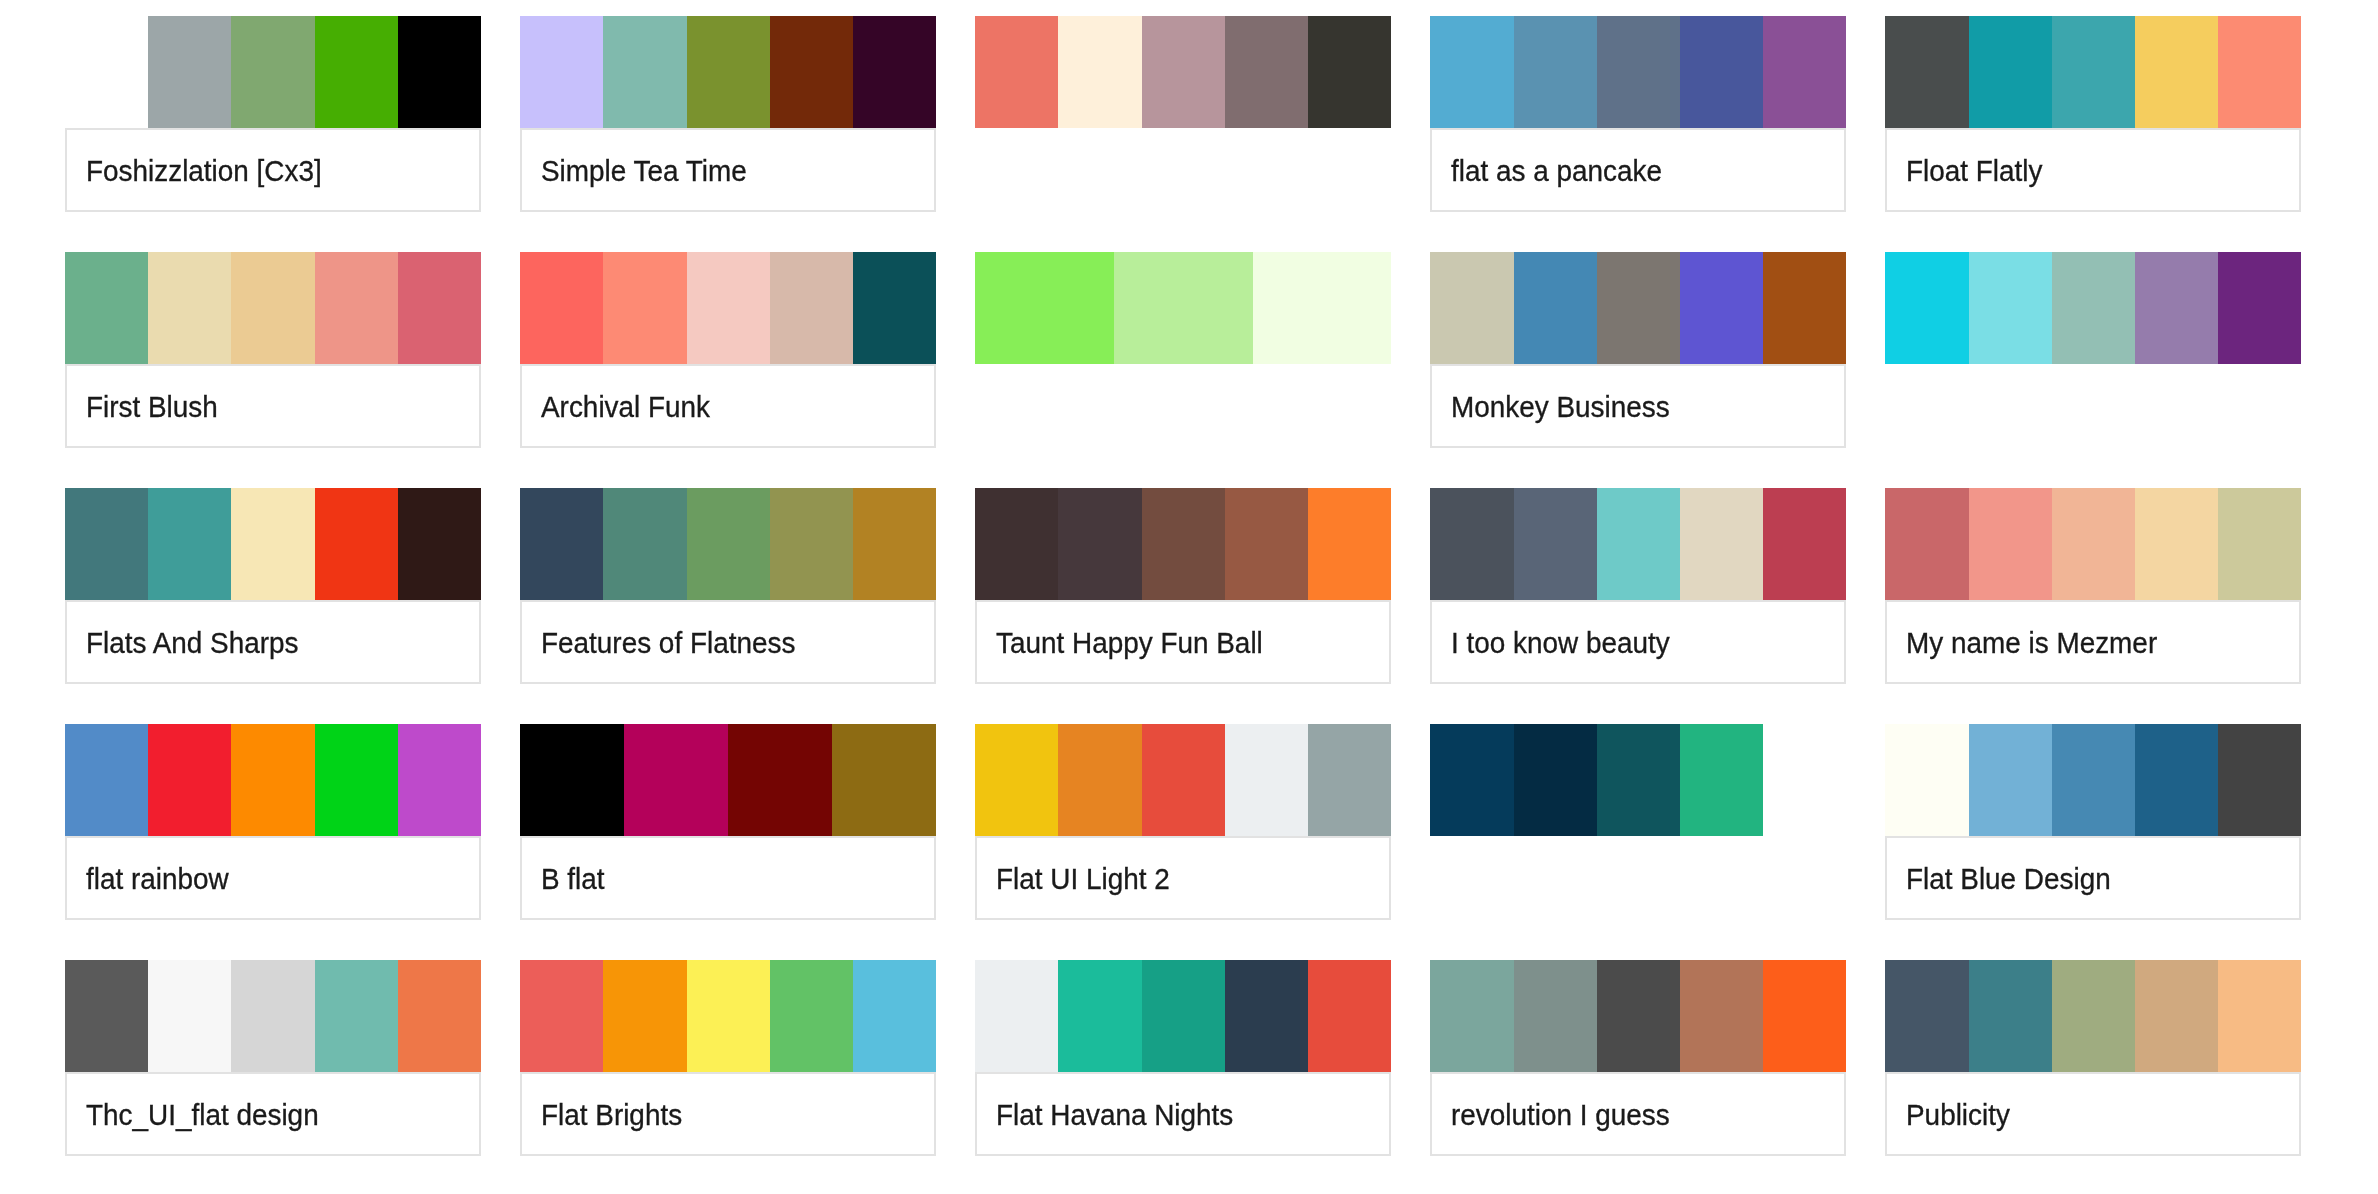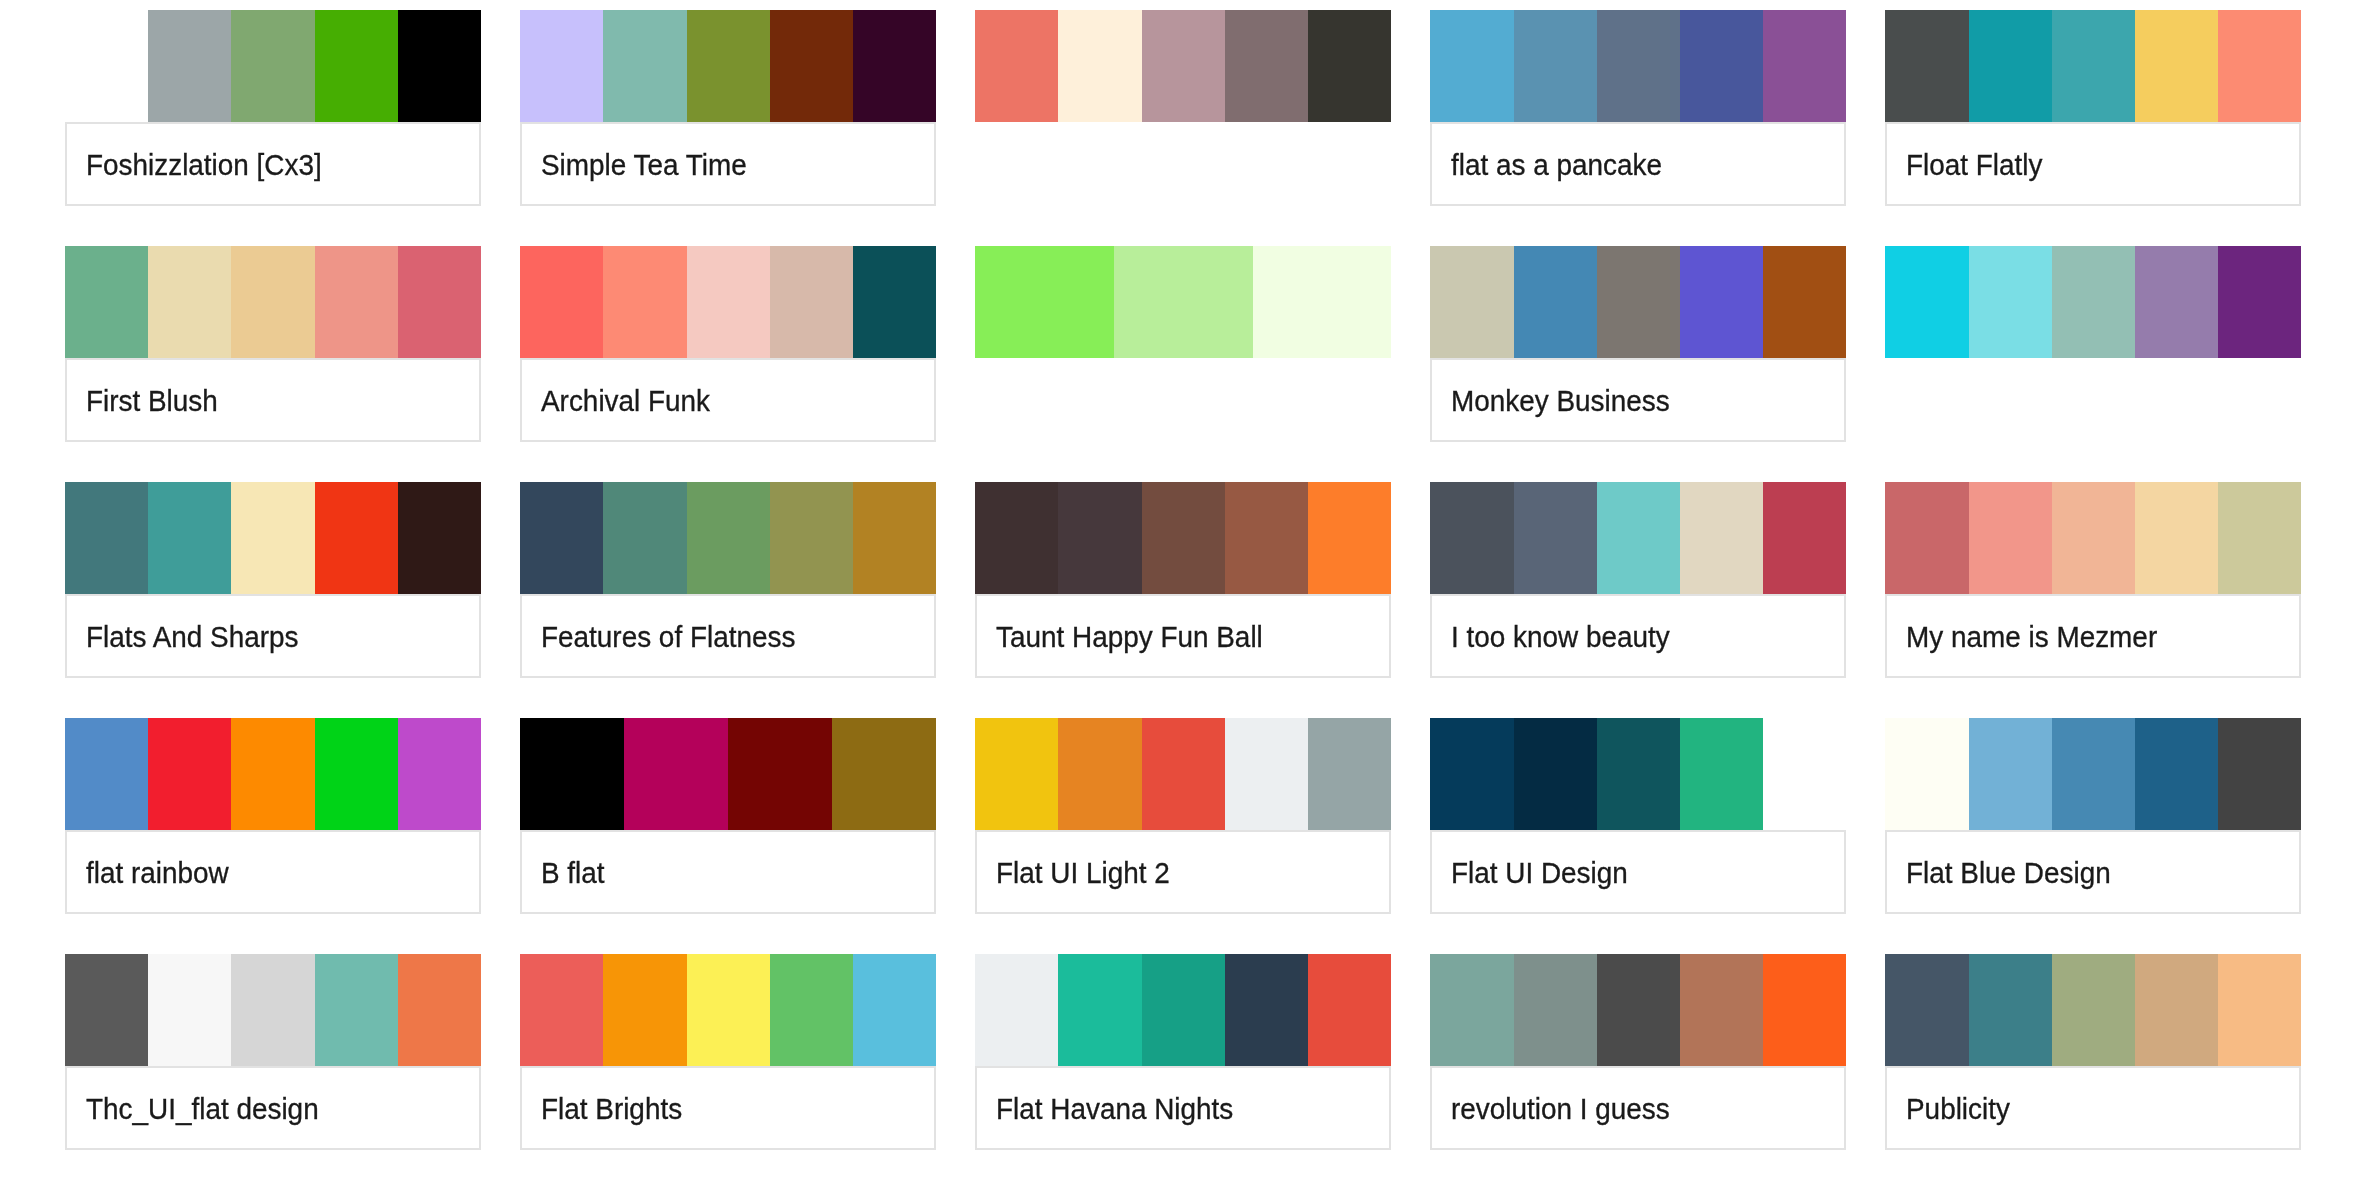--- a/index.html
+++ b/index.html
@@ -7,21 +7,21 @@
   body { font-family:"Liberation Sans", sans-serif; }
   .gallery {
     position:relative;
     width:2378px;
     min-height:1194px;
     background:#ffffff;
   }
   .palette-grid {
     position:absolute;
     left:65px;
-    top:10px;
+    top:16px;
     width:2313px;
     height:1140px;
   }
   .palette-card { position:absolute; width:416px; }
   .swatches { display:flex; height:112px; width:100%; }
   .swatch { flex:1 1 0; height:100%; }
   .card-label {
     box-sizing:border-box;
     height:84px;
     border:2px solid #E2E2E2;
@@ -251,23 +251,20 @@
       </div>
     </div>
     <div class="palette-card" style="left:1365.3px;top:708px">
       <div class="swatches">
         <div class="swatch" style="background-color: rgb(5, 59, 91);"></div>
         <div class="swatch" style="background-color: rgb(4, 43, 67);"></div>
         <div class="swatch" style="background-color: rgb(15, 85, 93);"></div>
         <div class="swatch" style="background-color: rgb(34, 180, 128);"></div>
         <div class="swatch" style="background-color: rgb(255, 255, 255);"></div>
       </div>
-      <div class="card-label">
-        <span class="card-label-text">Flat UI Design</span>
-      </div>
     </div>
     <div class="palette-card" style="left:1820.4px;top:708px">
       <div class="swatches">
         <div class="swatch" style="background-color: rgb(254, 254, 244);"></div>
         <div class="swatch" style="background-color: rgb(114, 177, 214);"></div>
         <div class="swatch" style="background-color: rgb(70, 137, 179);"></div>
         <div class="swatch" style="background-color: rgb(30, 97, 137);"></div>
         <div class="swatch" style="background-color: rgb(67, 67, 67);"></div>
       </div>
       <div class="card-label">

